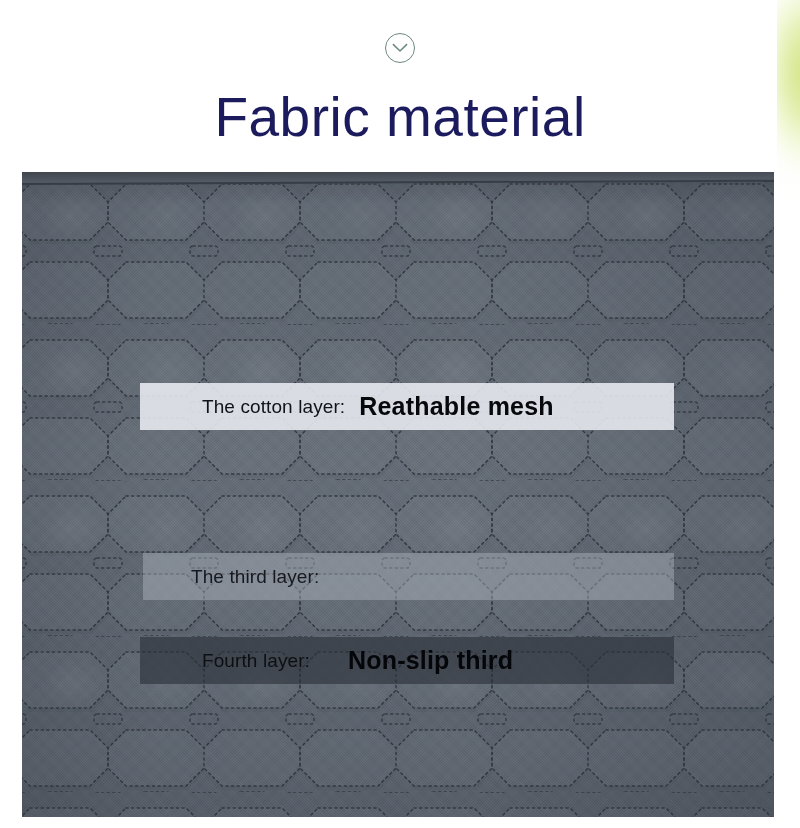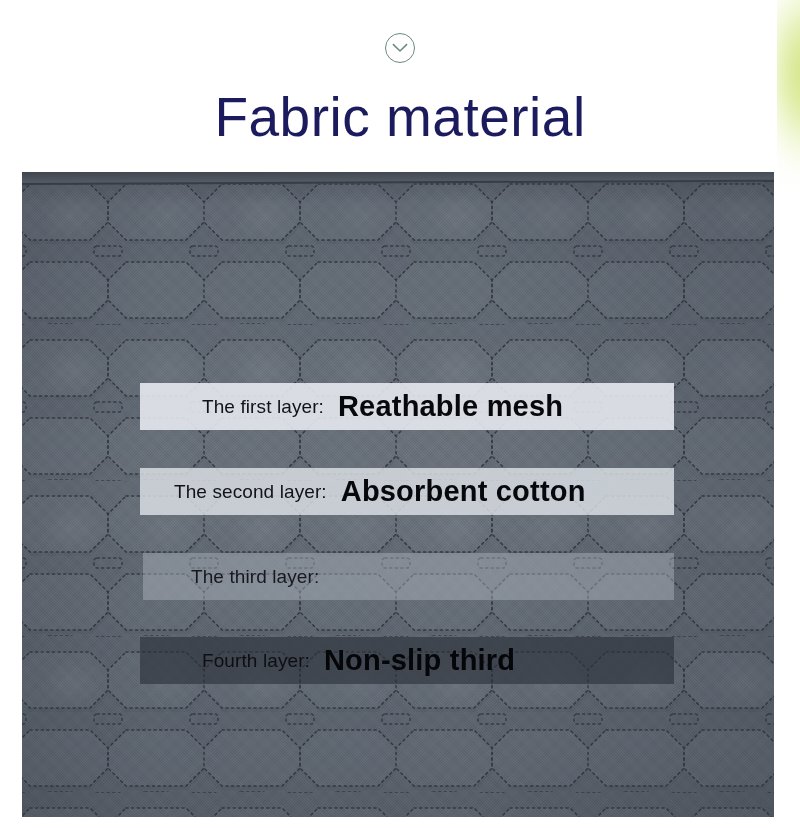--- a/index.html
+++ b/index.html
@@ -201,21 +201,21 @@
   }
 
   .layer-label {
     font-size: 19px;
     font-weight: normal;
     color: #111318;
     white-space: nowrap;
     letter-spacing: 0.1px;
   }
   .layer-value {
-    font-size: 29px;
+    font-size: 25px;
     font-weight: bold;
     color: #07080c;
     white-space: nowrap;
     margin-left: 14px;
     letter-spacing: 0.2px;
   }
 
   
   .band-1 {
     left: 118px; top: 211px; width: 534px;
@@ -229,20 +229,21 @@
   }
   .band-3 {
     left: 121px; top: 381px; width: 531px;
     background: rgba(180, 188, 198, 0.42);
     padding-left: 48px;
   }
   .band-4 {
     left: 118px; top: 465px; width: 534px;
     background: rgba(44, 48, 56, 0.62);
     padding-left: 62px;
+    gap: 24px;
   }
   .band-3 .layer-label { color: #17191f; }
   .band-3 .layer-value { color: #0a0b0f; }
   .band-4 .layer-label { color: #0d0f13; }
   .band-4 .layer-value { color: #05060a; }
 
   .bottom-white {
     position: absolute;
     left: 0;
     top: 817px;
@@ -324,28 +325,24 @@
 
     <div class="fabric-weave"></div>
     <div class="fabric-puff"></div>
 
     <div class="fabric-hem"></div>
     <div class="fabric-hem-line"></div>
 
     <div class="layers">
 
       <div class="layer-band band-1">
-        <span class="layer-label">The first layer:</span>
+        <span class="layer-label">The cotton layer:</span>
         <span class="layer-value">Reathable mesh</span>
       </div>
 
-      <div class="layer-band band-2">
-        <span class="layer-label">The second layer:</span>
-        <span class="layer-value">Absorbent cotton</span>
-      </div>
 
       <div class="layer-band band-3">
         <span class="layer-label">The third layer:</span>
       </div>
 
       <div class="layer-band band-4">
         <span class="layer-label">Fourth layer:</span>
         <span class="layer-value">Non-slip third</span>
       </div>
 

